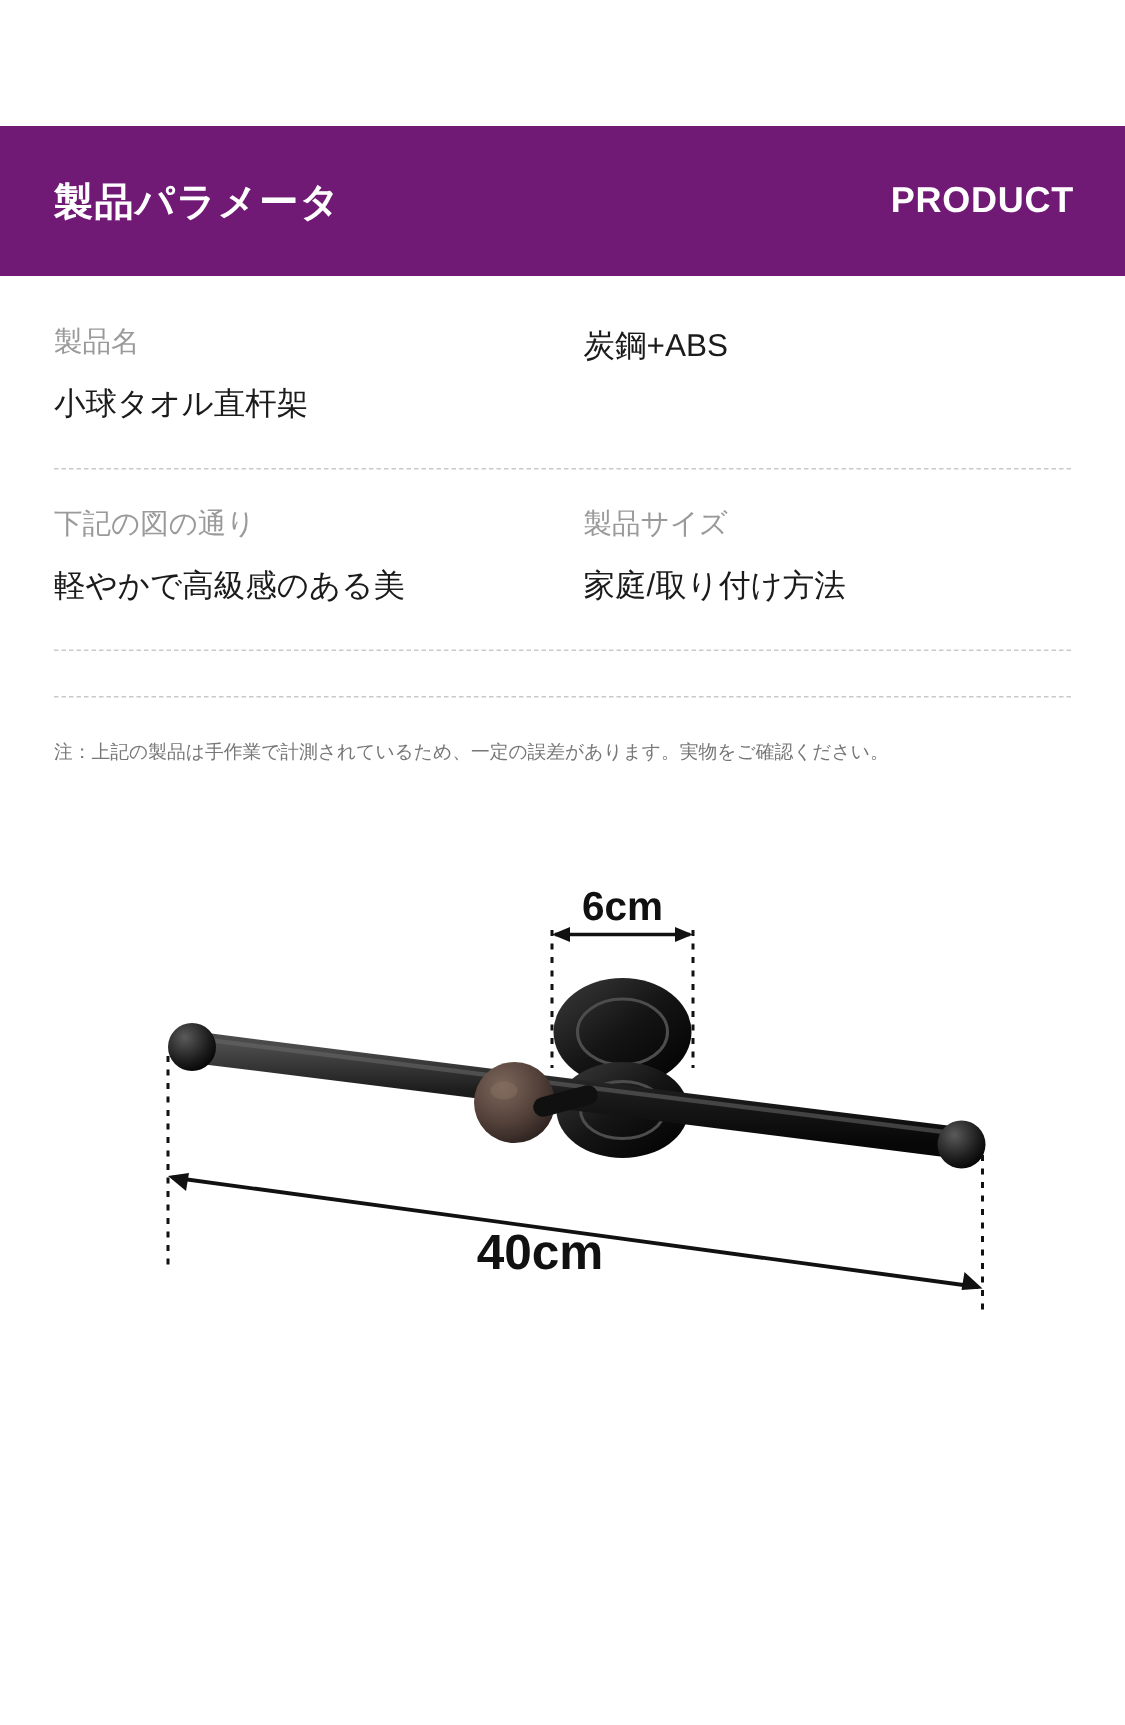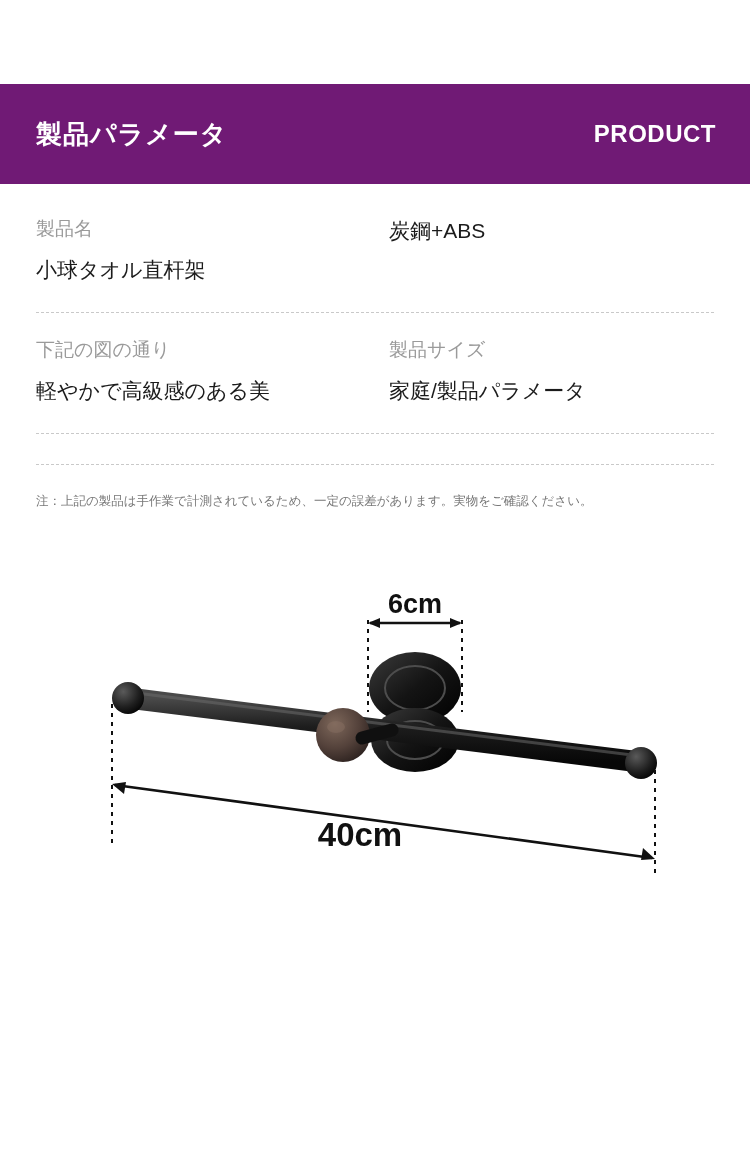--- a/index.html
+++ b/index.html
@@ -127,21 +127,21 @@
 
   <div class="divider"></div>
 
   <div class="spec-row">
     <div class="spec-cell">
       <div class="spec-label">下記の図の通り</div>
       <div class="spec-value">軽やかで高級感のある美</div>
     </div>
     <div class="spec-cell right">
       <div class="spec-label">製品サイズ</div>
-      <div class="spec-value">家庭/製品パラメータ</div>
+      <div class="spec-value">家庭/取り付け方法</div>
     </div>
   </div>
 
   <div class="divider"></div>
 
 
   <div class="divider"></div>
 
   <div class="note">注：上記の製品は手作業で計測されているため、一定の誤差があります。実物をご確認ください。</div>
 </div>

